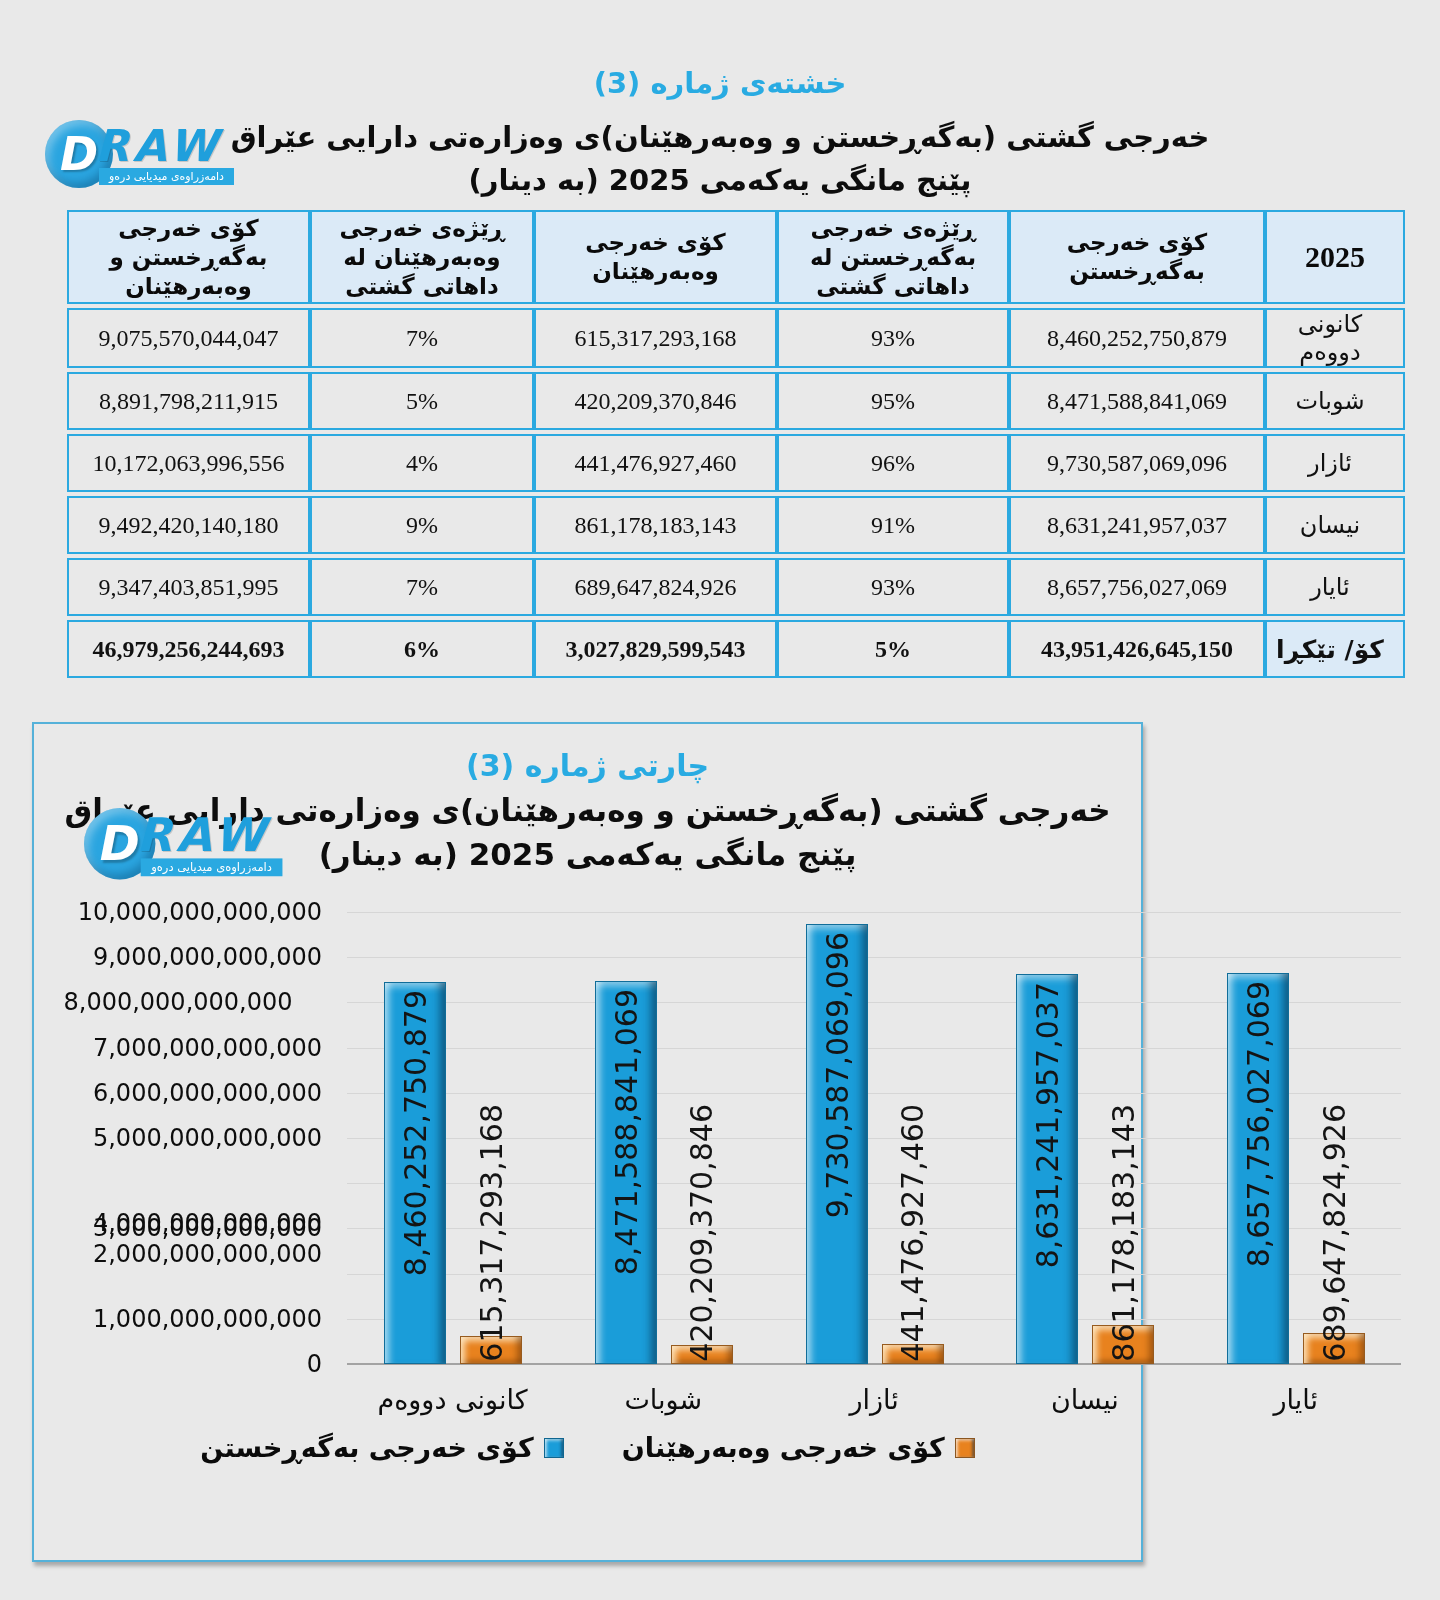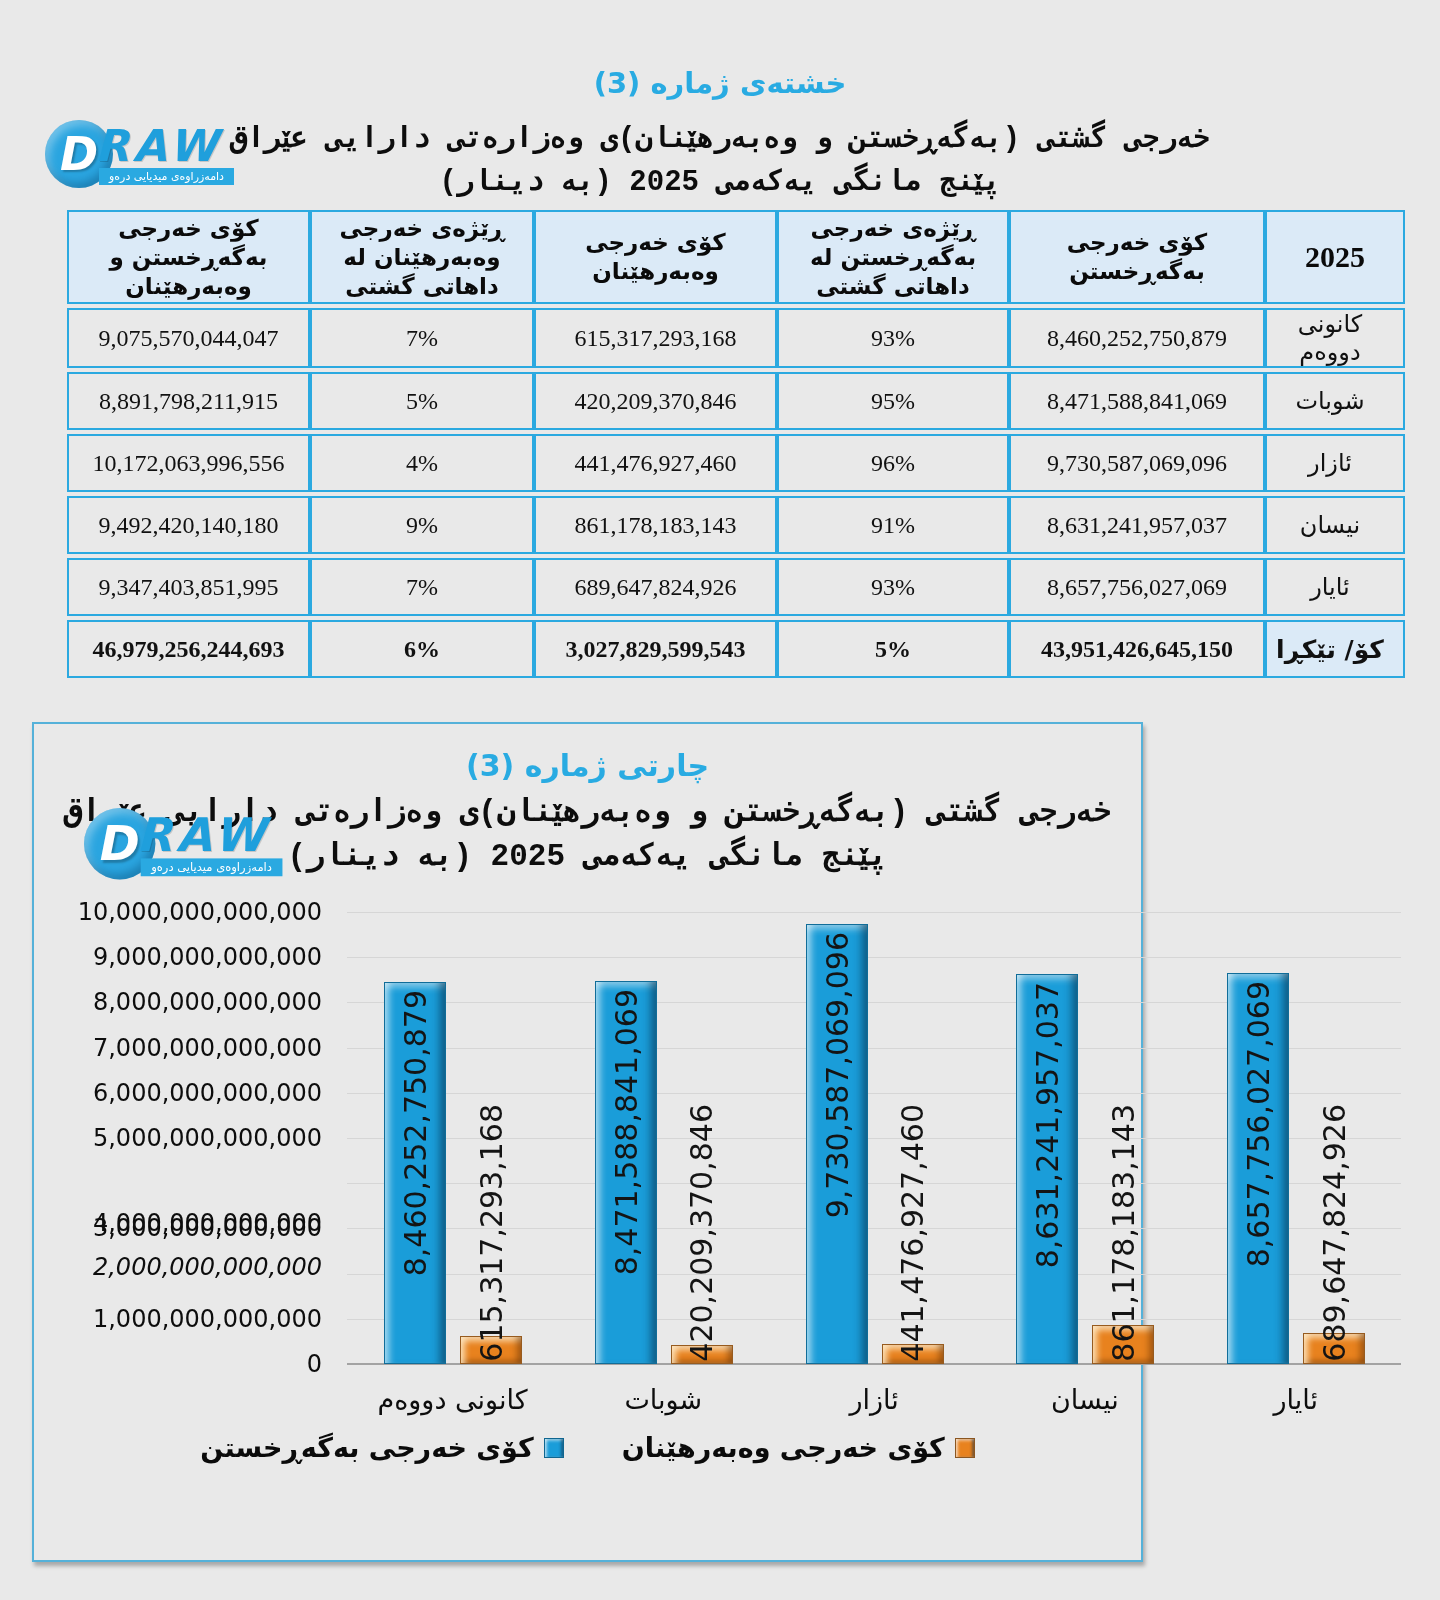--- a/index.html
+++ b/index.html
@@ -6,21 +6,21 @@
   html,body { width:1440px; background:#e9e9e9; }
   #root {
     position:relative; width:1440px; height:1600px; background:#e9e9e9;
     font-family:"DejaVu Sans", sans-serif; color:#111; overflow:hidden; direction:rtl;
   }
   .abs { position:absolute; }
   .center { left:0; width:100%; text-align:center; }
 
   
   .cyan-title { color:#29abe2; font-weight:bold; font-size:29px; }
-  .black-title { color:#0d0d0d; font-weight:bold; font-size:29px;font-family:Liberation Mono, monospace; }
+  .black-title { color:#0d0d0d; font-weight:bold; font-size:29px; }
   .chart-titles .cyan-title { font-size:30px; }
   .chart-titles .black-title { font-size:31px; }
 
   
   .logo { display:flex; align-items:flex-start; direction:ltr; }
   .logo-circle {
     width:68px; height:68px; border-radius:50%; background:#2aa5e0; flex:0 0 68px;
     display:flex; align-items:center; justify-content:center;
     box-shadow: inset -4px -5px 8px rgba(0,60,100,.35), inset 4px 5px 8px rgba(255,255,255,.35);
   }
@@ -184,27 +184,27 @@
       </div>
       <div class="logo-right">
         <span class="logo-raw">RAW</span>
         <span class="logo-tagline">دامەزراوەی میدیایی درەو</span>
       </div>
     </div>
 
     <div id="yaxis">
         <div class="abs ytick" style="top: 623px;">0</div>
         <div class="abs ytick" style="top: 577.8px; padding-left: 19px;">1,000,000,000,000</div>
-        <div class="abs ytick" style="top: 526px; font-style: italic;">2,000,000,000,000</div>
+        <div class="abs ytick" style="top: 513px;">2,000,000,000,000</div>
         <div class="abs ytick" style="top: 487.4px;">3,000,000,000,000</div>
         <div class="abs ytick" style="top: 442.2px; margin-top: 40px;">4,000,000,000,000</div>
         <div class="abs ytick" style="top: 397px;">5,000,000,000,000</div>
         <div class="abs ytick" style="top: 351.8px;">6,000,000,000,000</div>
         <div class="abs ytick" style="top: 306.6px;">7,000,000,000,000</div>
-        <div class="abs ytick" style="top: 261.4px;">8,000,000,000,000</div>
+        <div class="abs ytick" style="top: 261.4px; text-align: center;">8,000,000,000,000</div>
         <div class="abs ytick" style="top: 216.2px;">9,000,000,000,000</div>
         <div class="abs ytick" style="top: 171px;">10,000,000,000,000</div>
       </div>
     <div class="plot" id="plot">
         <div class="gridline" style="top: 406.8px;"></div>
         <div class="gridline" style="top: 361.6px;"></div>
         <div class="gridline" style="top: 316.4px;"></div>
         <div class="gridline" style="top: 271.2px;"></div>
         <div class="gridline" style="top: 226px;"></div>
         <div class="gridline" style="top: 180.8px;"></div>

